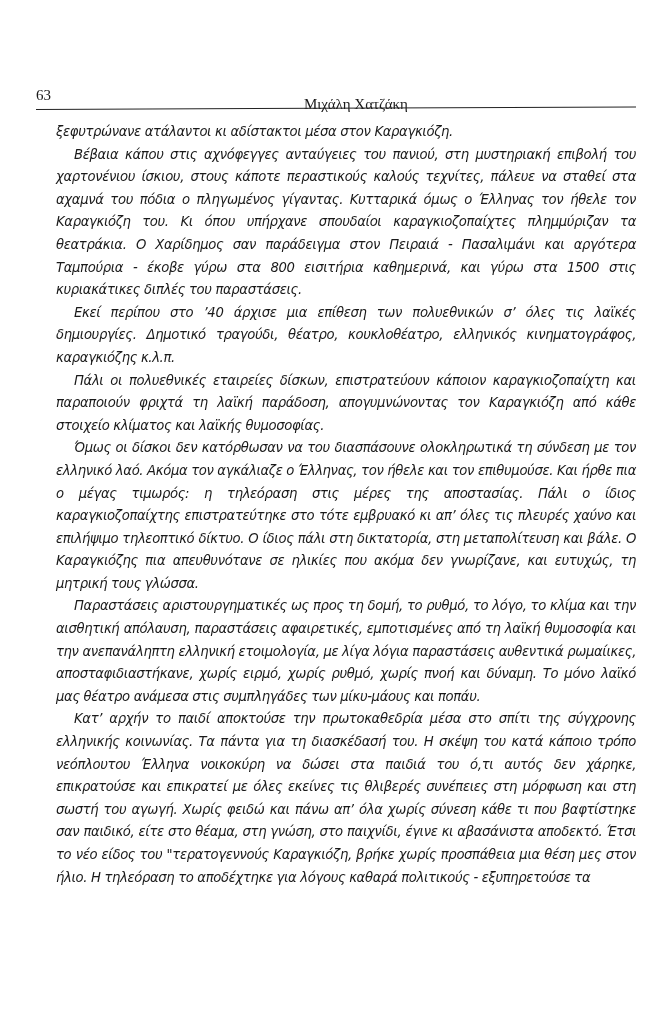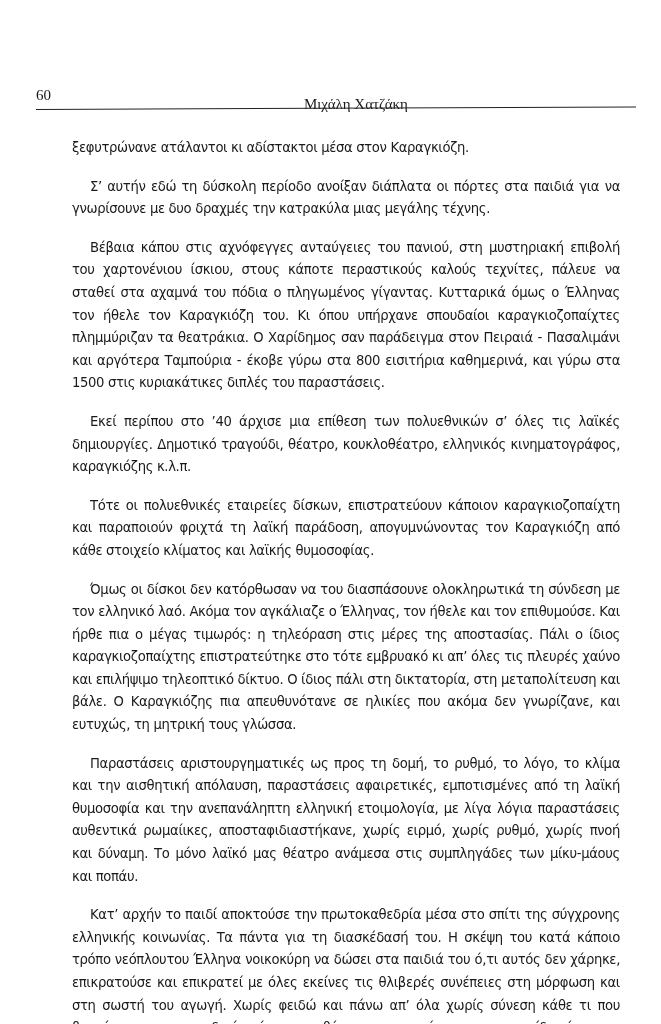--- a/index.html
+++ b/index.html
@@ -25,36 +25,35 @@
     position: absolute; left: 36px; top: 109px; width: 600px; height: 0;
     border-top: 1.3px solid #222;
     transform: rotate(-0.25deg); transform-origin: left;
   }
   .body-text {
     position: absolute; left: 56px; top: 121px; width: 580px;
     font-family: "DejaVu Sans", sans-serif;
     font-size: 13.2px; line-height: 22.6px;
     text-align: justify; letter-spacing: -0.35px;
   }
-  .para { margin: 16px; }
+  .para { margin: 0; font-style: italic; }
   .para.indent { text-indent: 18px; }
 </style>
 </head>
 <body>
 
 <div class="page">
   <div class="header">
-    <span class="page-number">60</span>
+    <span class="page-number">63</span>
     <span class="running-head">Μιχάλη Χατζάκη</span>
   </div>
   <div class="rule"></div>
 
   <div class="body-text">
     <p class="para">ξεφυτρώνανε ατάλαντοι κι αδίστακτοι μέσα στον Καραγκιόζη.</p>
-    <p class="para indent">Σ’ αυτήν εδώ τη δύσκολη περίοδο ανοίξαν διάπλατα οι πόρτες στα παιδιά για να γνωρίσουνε με δυο δραχμές την κατρακύλα μιας μεγάλης τέχνης.</p>
     <p class="para indent">Βέβαια κάπου στις αχνόφεγγες ανταύγειες του πανιού, στη μυστηριακή επιβολή του χαρτονένιου ίσκιου, στους κάποτε περαστικούς καλούς τεχνίτες, πάλευε να σταθεί στα αχαμνά του πόδια ο πληγωμένος γίγαντας. Κυτταρικά όμως ο Έλληνας τον ήθελε τον Καραγκιόζη του. Κι όπου υπήρχανε σπουδαίοι καραγκιοζοπαίχτες πλημμύριζαν τα θεατράκια. Ο Χαρίδημος σαν παράδειγμα στον Πειραιά - Πασαλιμάνι και αργότερα Ταμπούρια - έκοβε γύρω στα 800 εισιτήρια καθημερινά, και γύρω στα 1500 στις κυριακάτικες διπλές του παραστάσεις.</p>
     <p class="para indent">Εκεί περίπου στο ’40 άρχισε μια επίθεση των πολυεθνικών σ’ όλες τις λαϊκές δημιουργίες. Δημοτικό τραγούδι, θέατρο, κουκλοθέατρο, ελληνικός κινηματογράφος, καραγκιόζης κ.λ.π.</p>
-    <p class="para indent">Τότε οι πολυεθνικές εταιρείες δίσκων, επιστρατεύουν κάποιον καραγκιοζοπαίχτη και παραποιούν φριχτά τη λαϊκή παράδοση, απογυμνώνοντας τον Καραγκιόζη από κάθε στοιχείο κλίματος και λαϊκής θυμοσοφίας.</p>
+    <p class="para indent">Πάλι οι πολυεθνικές εταιρείες δίσκων, επιστρατεύουν κάποιον καραγκιοζοπαίχτη και παραποιούν φριχτά τη λαϊκή παράδοση, απογυμνώνοντας τον Καραγκιόζη από κάθε στοιχείο κλίματος και λαϊκής θυμοσοφίας.</p>
     <p class="para indent">Όμως οι δίσκοι δεν κατόρθωσαν να του διασπάσουνε ολοκληρωτικά τη σύνδεση με τον ελληνικό λαό. Ακόμα τον αγκάλιαζε ο Έλληνας, τον ήθελε και τον επιθυμούσε. Και ήρθε πια ο μέγας τιμωρός: η τηλεόραση στις μέρες της αποστασίας. Πάλι ο ίδιος καραγκιοζοπαίχτης επιστρατεύτηκε στο τότε εμβρυακό κι απ’ όλες τις πλευρές χαύνο και επιλήψιμο τηλεοπτικό δίκτυο. Ο ίδιος πάλι στη δικτατορία, στη μεταπολίτευση και βάλε. Ο Καραγκιόζης πια απευθυνότανε σε ηλικίες που ακόμα δεν γνωρίζανε, και ευτυχώς, τη μητρική τους γλώσσα.</p>
     <p class="para indent">Παραστάσεις αριστουργηματικές ως προς τη δομή, το ρυθμό, το λόγο, το κλίμα και την αισθητική απόλαυση, παραστάσεις αφαιρετικές, εμποτισμένες από τη λαϊκή θυμοσοφία και την ανεπανάληπτη ελληνική ετοιμολογία, με λίγα λόγια παραστάσεις αυθεντικά ρωμαίικες, αποσταφιδιαστήκανε, χωρίς ειρμό, χωρίς ρυθμό, χωρίς πνοή και δύναμη. Το μόνο λαϊκό μας θέατρο ανάμεσα στις συμπληγάδες των μίκυ-μάους και ποπάυ.</p>
     <p class="para indent">Κατ’ αρχήν το παιδί αποκτούσε την πρωτοκαθεδρία μέσα στο σπίτι της σύγχρονης ελληνικής κοινωνίας. Τα πάντα για τη διασκέδασή του. Η σκέψη του κατά κάποιο τρόπο νεόπλουτου Έλληνα νοικοκύρη να δώσει στα παιδιά του ό,τι αυτός δεν χάρηκε, επικρατούσε και επικρατεί με όλες εκείνες τις θλιβερές συνέπειες στη μόρφωση και στη σωστή του αγωγή. Χωρίς φειδώ και πάνω απ’ όλα χωρίς σύνεση κάθε τι που βαφτίστηκε σαν παιδικό, είτε στο θέαμα, στη γνώση, στο παιχνίδι, έγινε κι αβασάνιστα αποδεκτό. Έτσι το νέο είδος του "τερατογεννούς Καραγκιόζη, βρήκε χωρίς προσπάθεια μια θέση μες στον ήλιο. Η τηλεόραση το αποδέχτηκε για λόγους καθαρά πολιτικούς - εξυπηρετούσε τα</p>
   </div>
 </div>
 
 </body></html>

